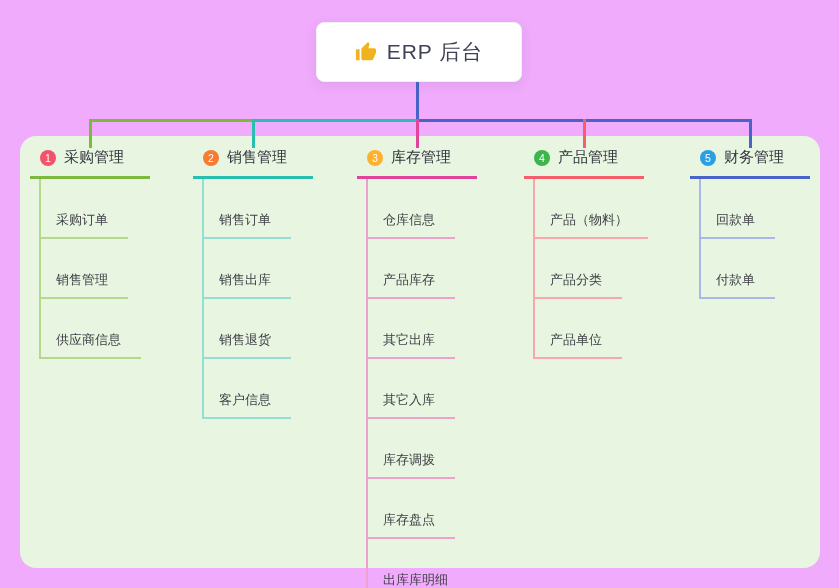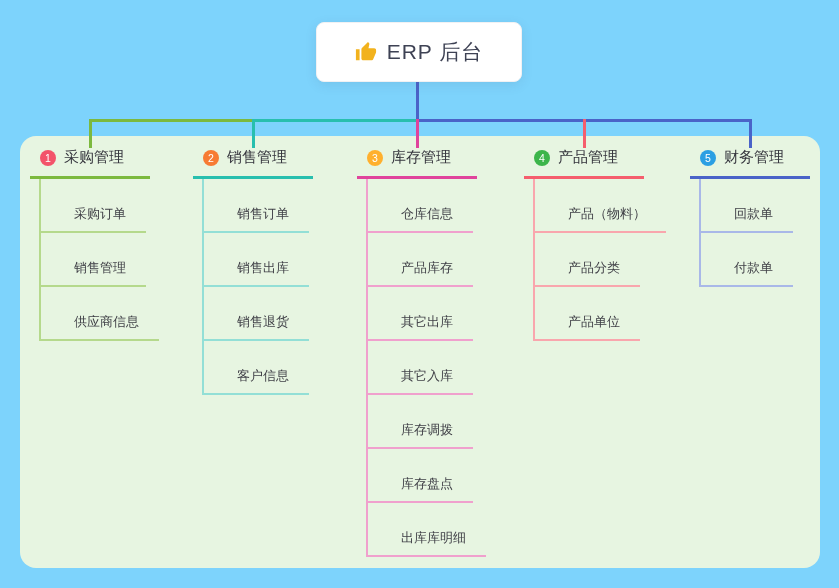--- a/index.html
+++ b/index.html
@@ -1,17 +1,17 @@
 <!DOCTYPE html>
 <html><head>
 <meta charset="utf-8">
 <style>
   * { margin:0; padding:0; box-sizing:border-box; }
   html,body { background:#ffffff; font-family:"Liberation Sans","DejaVu Sans",sans-serif; }
-  .canvas { position:relative; width:839px; height:588px; background:#7dd3fc; overflow:hidden; }
+  .canvas { position:relative; width:839px; height:588px; background:#f0abfc; overflow:hidden; }
 
   .panel { position:absolute; left:20px; top:136px; width:800px; height:432px;
            background:#e7f5e1; border-radius:16px; }
 
   .root-node { position:absolute; left:316px; top:22px; width:206px; height:60px;
                background:#ffffff; border:1px solid #f1f1f3; border-radius:8px;
                box-shadow:0 3px 12px rgba(60,70,90,.10);
                display:flex; align-items:center; justify-content:center; gap:10px; }
   .root-node .title { font-size:21px; color:#3e4254; letter-spacing:1px; }
 
@@ -23,21 +23,21 @@
                  padding:0 0 9px 10px; border-bottom:3px solid var(--line);
                  cursor:pointer; }
   .badge { width:16px; height:16px; border-radius:50%; color:#fff; font-size:10.5px;
            line-height:16px; text-align:center; flex:0 0 16px; }
   .branch-label { font-size:15px; color:#35353d; white-space:nowrap; }
 
   .children { list-style:none; position:relative; padding-left:10px; }
   .children::before { content:""; position:absolute; left:9px; top:0; bottom:0;
                       width:2px; background:var(--lite); }
   .children li { display:flex; flex-direction:column; justify-content:flex-end;
-                 height:54px; width:fit-content; padding:0 20px 8px 34px;
+                 height:60px; width:fit-content; padding:0 20px 8px 16px;
                  border-bottom:2px solid var(--lite); cursor:pointer;font-family:Liberation Mono, monospace; }
   .children li span { font-size:13px; color:#3f3f46; white-space:nowrap; }
 </style>
 </head>
 <body>
 
 <div class="canvas">
   <div class="panel"></div>
   <div id="connectors">
       <div class="vline" style="left: 416px; top: 82px; width: 3px; height: 40px; background: rgb(74, 99, 200);"></div>

